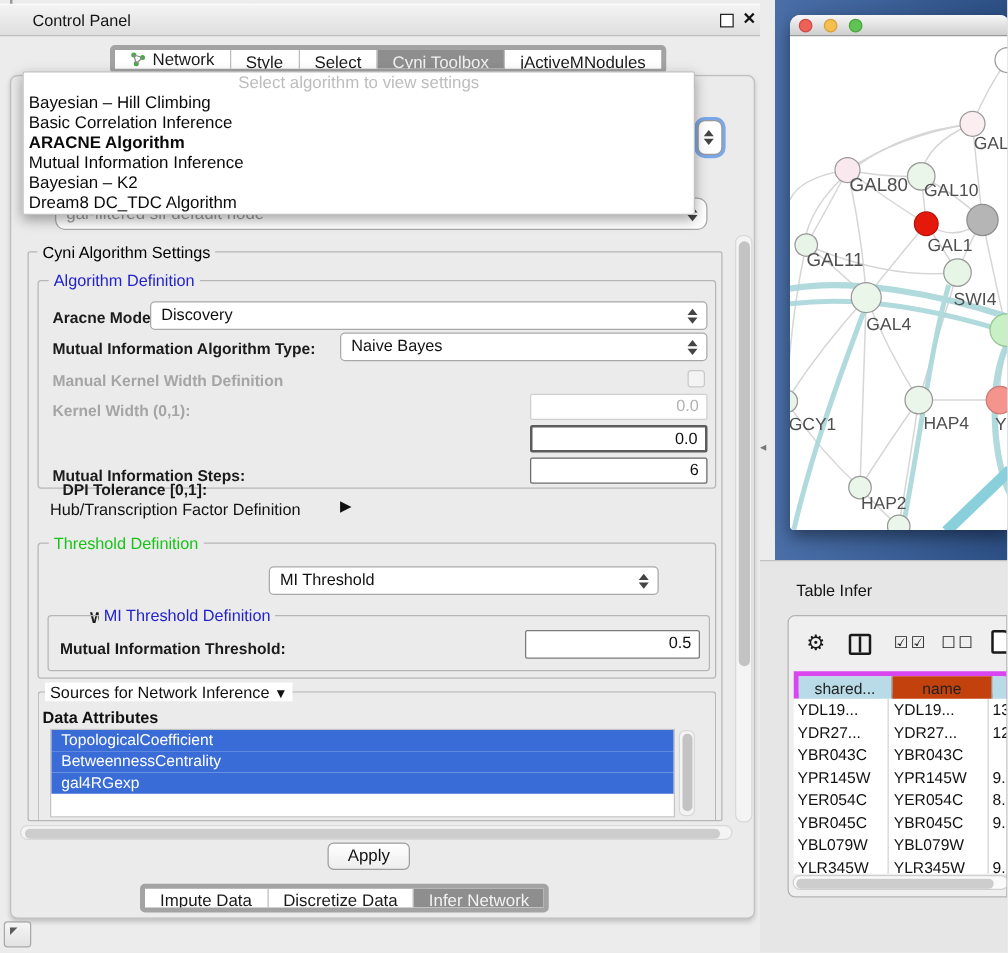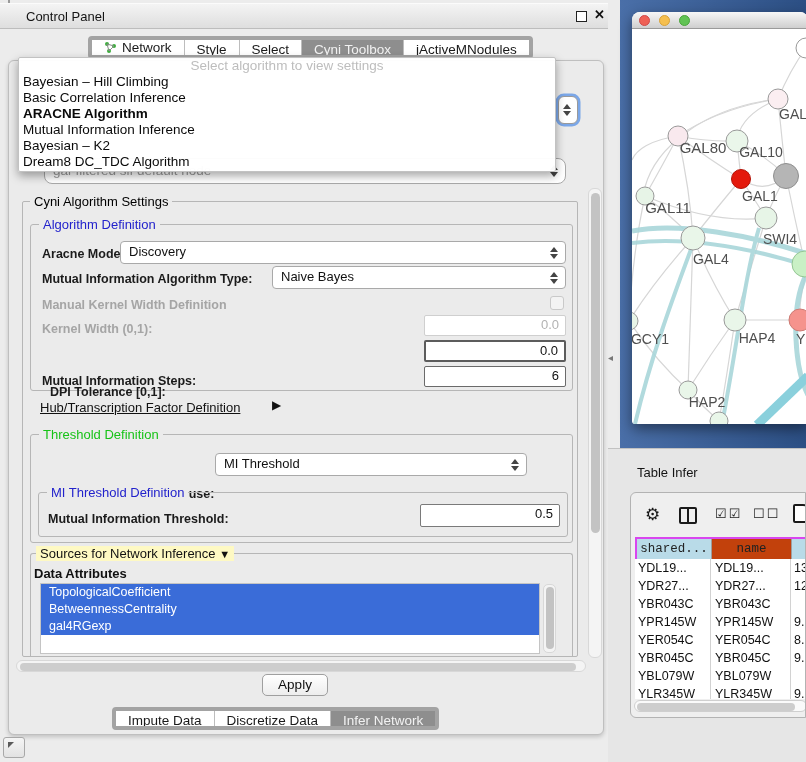--- a/index.html
+++ b/index.html
@@ -118,42 +118,42 @@
   </div>
   <span class="lbl dis ab" style="left:42px;top:298px;">Manual Kernel Width Definition</span>
   <span class="ab" style="left:550px;top:296px;width:14px;height:14px;background:#f3f3f3;border:1px solid #c9c9c9;border-radius:3px;"></span>
   <span class="lbl dis ab" style="left:42px;top:322px;">Kernel Width (0,1):</span>
   <div class="fld" style="left:424px;top:315px;width:142px;height:21px;border-color:#cfcfcf;color:#b2b2b2;">0.0</div>
   <span class="lbl ab" style="left:50px;top:348px;margin-top:37px;">DPI Tolerance [0,1]:</span>
   <div class="fld" style="left:424px;top:340px;width:142px;height:22px;border:2px solid #5c5c5c;">0.0</div>
   <span class="lbl ab" style="left:42px;top:374px;">Mutual Information Steps:</span>
   <div class="fld" style="left:424px;top:366px;width:142px;height:21px;border-color:#6a6a6a;">6</div>
 
-  <span class="ab" style="left:40px;top:400px;font-size:13px;color:#111;text-decoration:underline;">Hub/Transcription Factor Definition</span>
+  <span class="ab" style="left:40px;top:400px;font-size:13px;color:#111;">Hub/Transcription Factor Definition</span>
   <span class="ab" style="left:272px;top:398px;font-size:12px;color:#111;">▶</span>
 
   <div class="grp" style="left:30px;top:434px;width:543px;height:109px;">
     <span class="gt" style="color:#17c317;">Threshold Definition</span>
   </div>
   <span class="lbl ab" style="left:72px;top:459px;margin-top:28px;">Which threshold to use:</span>
   <div class="combo" style="left:215px;top:453px;width:312px;height:23px;">
     <span>MI Threshold</span>
     <span class="stp">
         <i class="u"></i>
         <i class="d"></i>
       </span>
   </div>
   <div class="grp" style="left:38px;top:492px;width:530px;height:45px;">
-    <span class="gt" style="color:#2222cc;">MI Threshold Definition</span>
+    <span class="gt" style="color:#2222cc;margin-left:32px;">MI Threshold Definition</span>
   </div>
   <span class="lbl ab" style="left:48px;top:512px;">Mutual Information Threshold:</span>
   <div class="fld" style="left:420px;top:504px;width:140px;height:23px;border-color:#7a7a7a;">0.5</div>
 
   <div class="grp" style="left:30px;top:553px;width:543px;height:104px;border-bottom:none;border-radius:3px 3px 0 0;"></div>
-  <span class="ab" style="left:36px;top:546px;background:#fef9c3;padding:0 4px;font-size:13px;color:#111;">
+  <span class="ab" style="left:36px;top:546px;background:#ffffff;padding:0 4px;font-size:13px;color:#111;">
     <span>Sources for Network Inference</span>
     <span style="font-size:11px;">▼</span>
   </span>
   <span class="ab" style="left:34px;top:566px;font-size:13px;font-weight:bold;color:#111;">Data Attributes</span>
   <div class="ab" style="left:40px;top:583px;width:500px;height:71px;background:#fff;border:1px solid #c4c4c4;overflow:hidden;">
     <div class="listsel">TopologicalCoefficient</div>
     <div class="listsel">BetweennessCentrality</div>
     <div class="listsel">gal4RGexp</div>
   </div>
   <div class="scrtrack" style="left:543px;top:584px;width:13px;height:69px;border-radius:5px;">
@@ -261,21 +261,21 @@
   <div class="ab" style="left:630px;top:492px;width:176px;height:226px;background:#efefef;border:1px solid #b3b3b3;border-radius:6px 0 0 6px;overflow:hidden;">
 
     <span class="ab" style="left:14px;top:11px;font-size:17px;color:#1a1a1a;">⚙</span>
     <div class="ab" style="left:48px;top:14px;width:18px;height:17px;border:2px solid #1a1a1a;border-radius:2px;">
         <div style="position:absolute;left:6px;top:0;width:2px;height:13px;background:#1a1a1a;"></div>
       </div>
     <span class="ab" style="left:84px;top:13px;font-size:13px;color:#1a1a1a;letter-spacing:2px;">☑☑</span>
     <span class="ab" style="left:122px;top:13px;font-size:13px;color:#1a1a1a;letter-spacing:2px;">☐☐</span>
     <div class="ab" style="left:162px;top:11px;width:16px;height:19px;border:2px solid #1a1a1a;border-radius:2px 6px 2px 2px;background:#fff;"></div>
 
-    <div class="ab" style="left:4px;top:44px;width:172px;height:22px;border:2px solid #d946ef;font-family:Liberation Mono, monospace;">
+    <div class="ab" style="left:4px;top:44px;width:172px;height:22px;border:4px solid #d946ef;">
       <div class="hcell" style="left:0;width:75px;background:#b9dbe8;">shared...</div>
       <div class="hcell" style="left:75px;width:80px;background:#c2410c;">name</div>
       <div class="hcell" style="left:155px;width:17px;background:#b9dbe8;border-right:none;"></div>
     </div>
 
     <div class="ab" style="left:4px;top:66px;width:172px;height:140px;background:#fff;overflow:hidden;">
       <div style="display:grid;grid-template-columns:75px 80px 17px;grid-auto-rows:18px;">
         <div class="cell" style="padding:2px 0 0 3px;">YDL19...</div>
           <div class="cell" style="padding:2px 0 0 5px;">YDL19...</div>
           <div class="cell" style="padding:2px 0 0 4px;">13</div>

